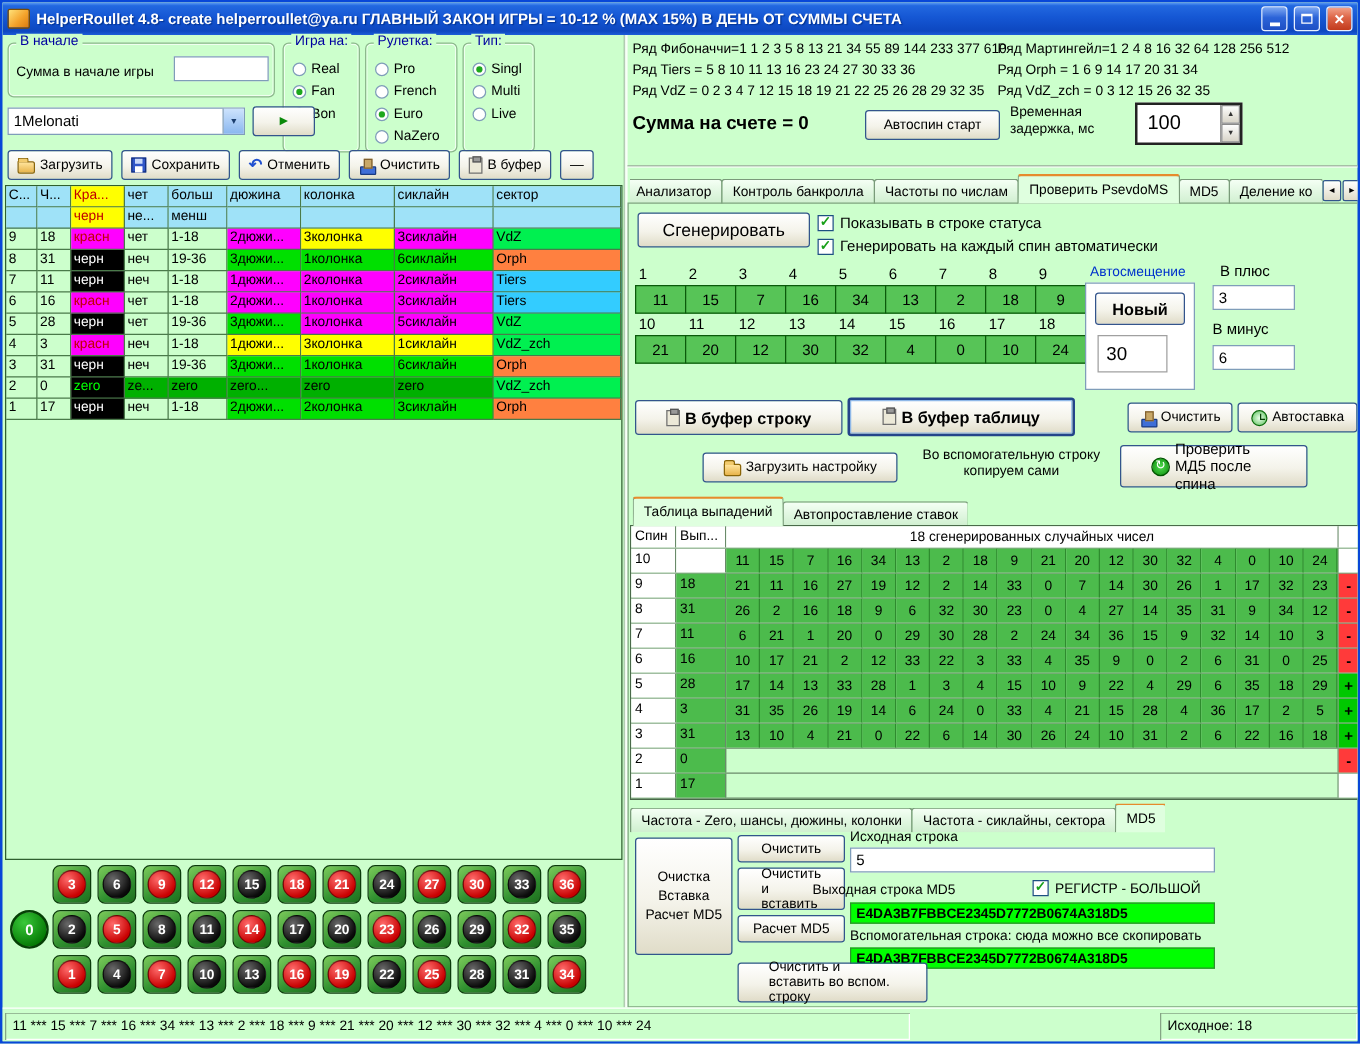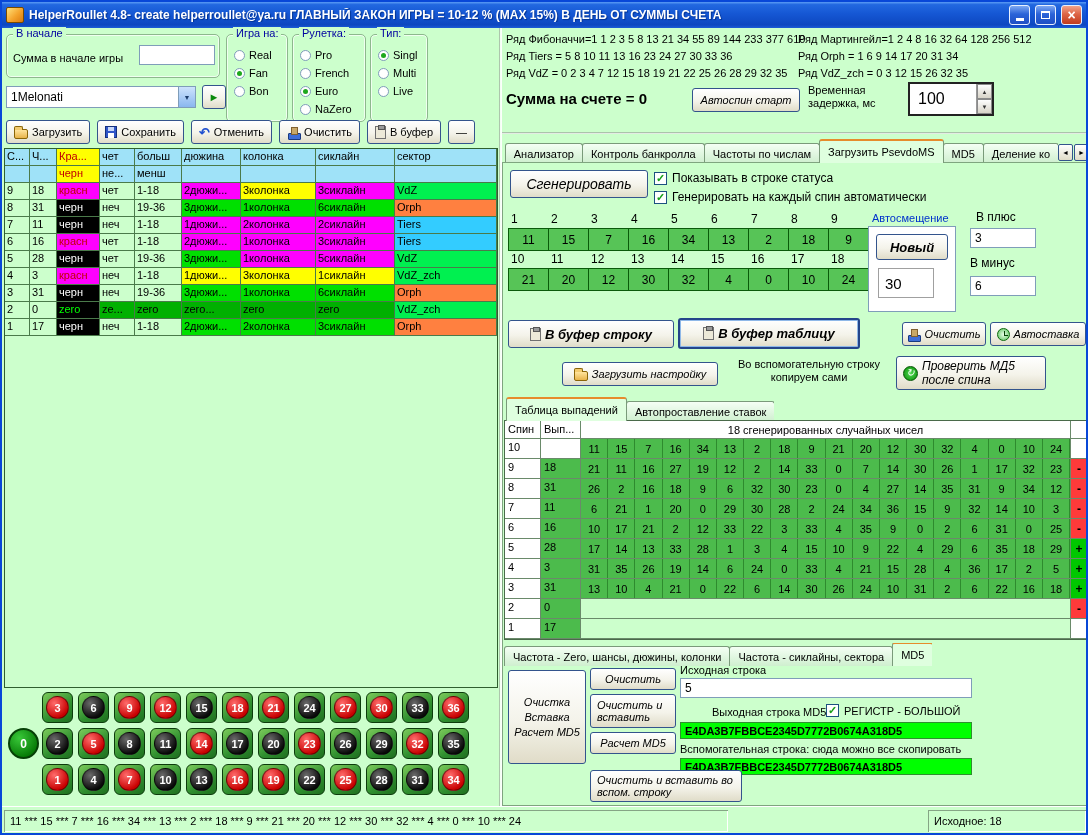--- a/index.html
+++ b/index.html
@@ -20,22 +20,22 @@
   .glyph-restore{width:9px;height:8px;border:1px solid #fff;border-top:2px solid #fff;}
   .glyph-close::before{content:"×";font-size:14px;font-weight:bold;line-height:1;}
 
   
   .group{position:absolute;border:1px solid #8DB88D;border-radius:5px;box-shadow:inset 0 0 0 1px #EFFFEF;}
   .glabel{position:absolute;top:-8px;left:6px;background:#CCFFCC;padding:0 3px;color:#0000A0;font-size:11px;white-space:nowrap;}
   .radios{padding-top:9px;}
   .radio-row{display:flex;align-items:center;gap:4px;margin:4px 0 0 7px;height:14px;}
   .radio-dot{width:11px;height:11px;border-radius:50%;border:1px solid #7F9DB9;background:#fff;position:relative;flex:none;}
   .radio-dot.sel::after{content:"";position:absolute;left:2px;top:2px;width:5px;height:5px;border-radius:50%;background:#1DA81D;}
-  .btn{position:absolute;display:flex;align-items:center;justify-content:center;gap:4px;padding:0 6px;font-size:11px;white-space:nowrap;
-    background:linear-gradient(180deg,#FFFFFF,#F4F3EA 55%,#E0DCC8);border:1px solid #33548C;border-radius:3px;font-style:italic;}
+  .btn{position:absolute;display:flex;align-items:center;justify-content:center;gap:4px;padding:0 24px;font-size:11px;white-space:nowrap;
+    background:linear-gradient(180deg,#FFFFFF,#F4F3EA 55%,#E0DCC8);border:1px solid #33548C;border-radius:3px;}
   .tinput{position:absolute;background:#fff;border:1px solid #7F9DB9;font-family:inherit;font-size:12px;padding:1px 4px;}
   .cb{width:13px;height:13px;background:#fff;border:1px solid #1C5180;display:flex;align-items:center;justify-content:center;flex:none;}
   .cb.checked::before{content:"✓";color:#18A018;font-weight:bold;font-size:11px;line-height:1;}
   .cbrow{position:absolute;display:flex;align-items:center;gap:5px;font-size:12px;white-space:nowrap;}
   .lbl{position:absolute;white-space:nowrap;}
 
   
   .icon{display:inline-block;flex:none;}
   .folder-icon{width:14px;height:10px;background:linear-gradient(#FFE49C,#E8B44B);border:1px solid #8A6508;border-radius:0 2px 2px 2px;position:relative;margin-top:3px;}
   .folder-icon::before{content:"";position:absolute;left:-1px;top:-4px;width:7px;height:3px;background:#F2CB6E;border:1px solid #8A6508;border-bottom:none;border-radius:2px 2px 0 0;}
@@ -157,21 +157,21 @@
   .st-sign.plus{background:#00C800;}
   .st-sign.head{background:#fff;}
 
   
   #md5big-btn{left:506px;top:668px;width:78px;height:94px;flex-direction:column;gap:3px;font-size:11px;}
   #md5clear-btn{left:588px;top:666px;width:86px;height:22px;}
   #md5clearpaste-btn{left:588px;top:692px;width:86px;height:34px;font-size:11px;line-height:12px;white-space:normal;}
   #md5calc-btn{left:588px;top:730px;width:86px;height:22px;}
   #source-label{left:678px;top:662px;font-size:11px;}
   #source-input{left:678px;top:676px;width:292px;height:20px;}
-  #output-label{left:710px;top:704px;font-size:11px;}
+  #output-label{left:648px;top:704px;font-size:11px;}
   #register-cb{left:806px;top:702px;font-size:11px;font-weight:normal;padding-left:18px;}
   .md5field{position:absolute;width:292px;height:17px;background:#00FF00;border:1px solid #2F8F2F;display:flex;align-items:center;padding:0 4px;font-size:11px;font-weight:bold;overflow:hidden;white-space:nowrap;}
   #md5field1{left:678px;top:720px;}
   #aux-label{left:678px;top:741px;font-size:11px;}
   #md5field2{left:678px;top:756px;}
   #md5aux-btn{left:588px;top:768px;width:152px;height:32px;font-size:11px;line-height:12px;white-space:normal;}
 
   
   #statusbar{position:absolute;left:0;right:0;top:804px;height:29px;background:#CCFFCC;border-top:1px solid #FFFFFF;}
   .spanel{position:absolute;top:3px;height:22px;display:flex;align-items:center;padding:0 6px;font-size:11px;white-space:nowrap;overflow:hidden;
@@ -529,21 +529,21 @@
     <div class="spincol">
       <div class="sb up"></div>
       <div class="sb down"></div>
     </div>
   </div>
 
   <div class="tabstrip" id="tabs">
       <div class="tab">Анализатор</div>
       <div class="tab">Контроль банкролла</div>
       <div class="tab">Частоты по числам</div>
-      <div class="tab active">Загрузить PsevdoMS</div>
+      <div class="tab active">Проверить PsevdoMS</div>
       <div class="tab">MD5</div>
       <div class="tab">Деление ко</div>
     </div>
   <div class="tarrow" id="tarrow-l"></div>
   <div class="tarrow" id="tarrow-r"></div>
   <div id="page"></div>
 
   <div class="btn" id="generate-btn">Сгенерировать</div>
   <div class="cbrow" id="cbrow1">
     <span class="cb checked"></span>

